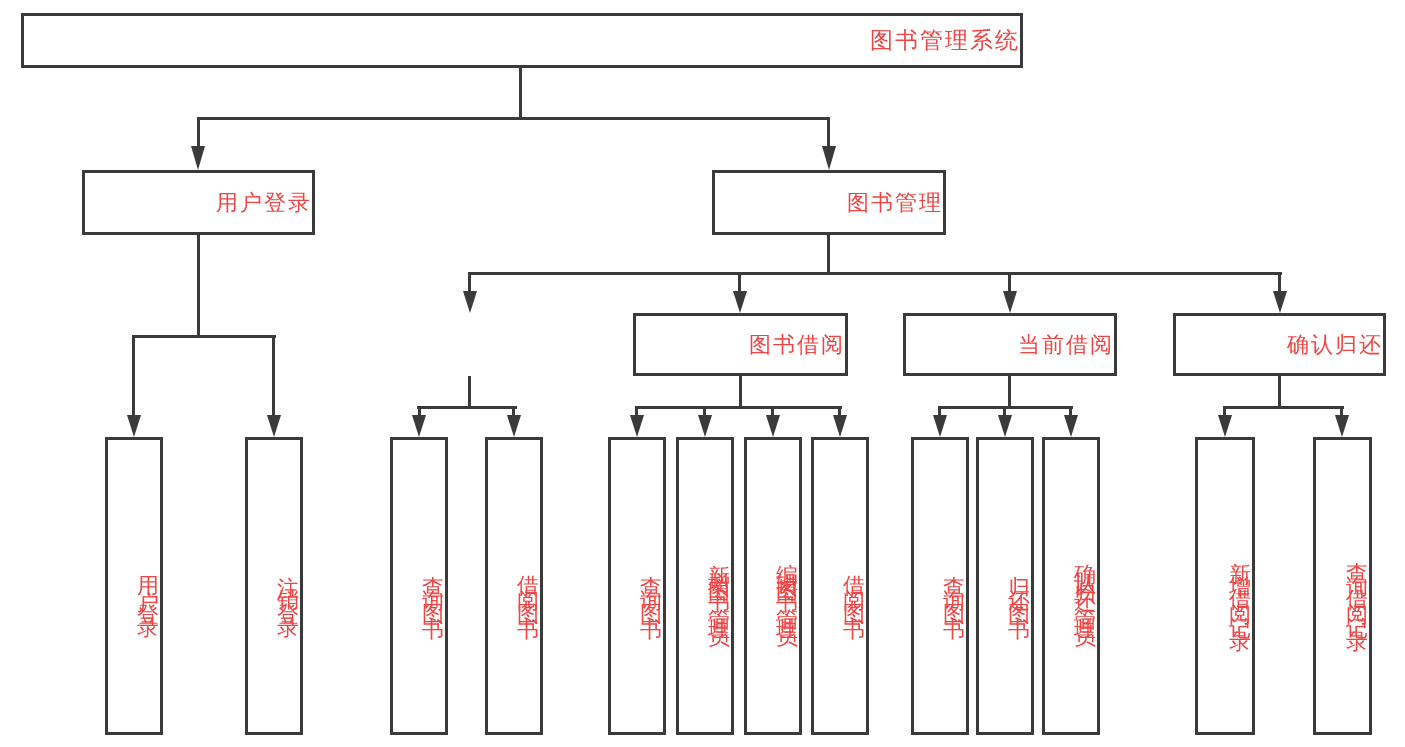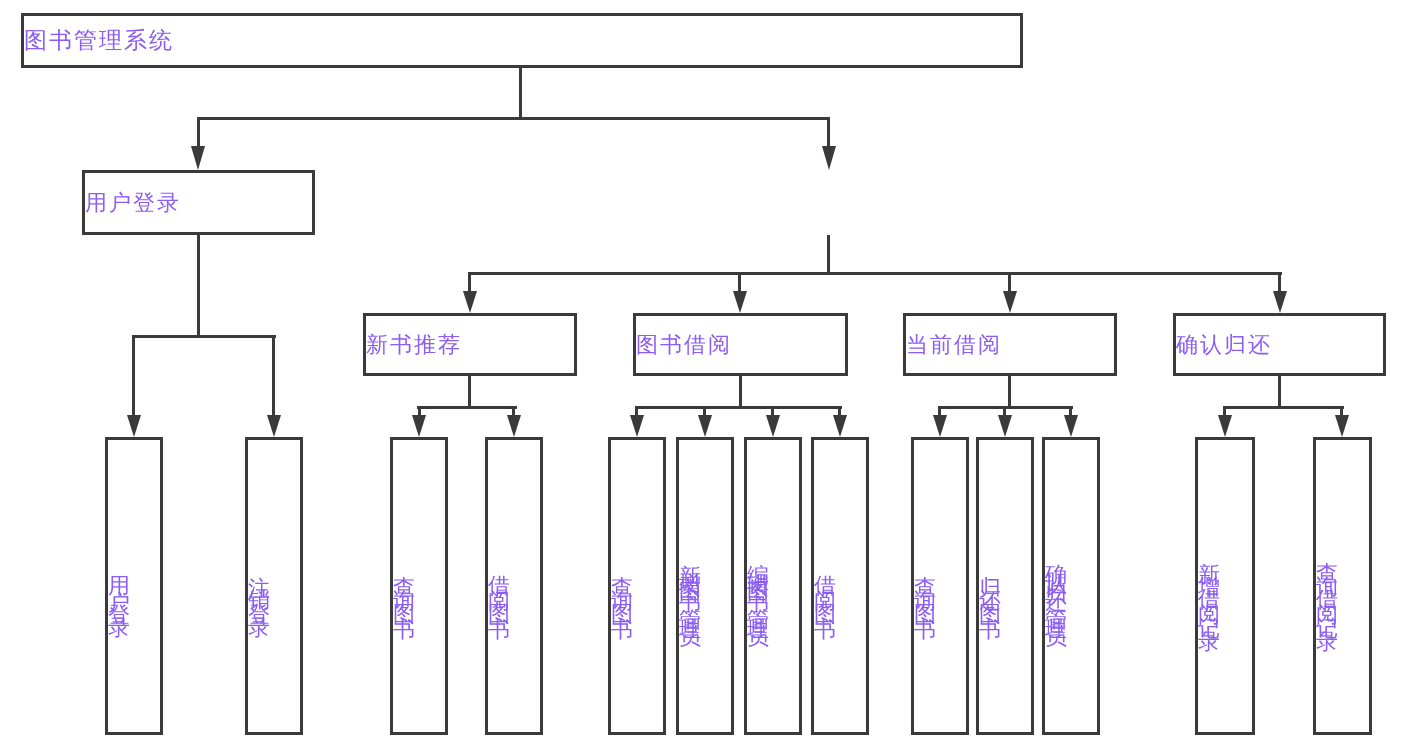--- a/index.html
+++ b/index.html
@@ -2,22 +2,22 @@
 <html><head>
 <meta charset="utf-8">
 <style>
   html,body { margin:0; padding:0; background:#ffffff; }
   .canvas {
     position:relative; width:1405px; height:747px; background:#ffffff;
     font-family:"Liberation Sans", sans-serif; color:#2f2f2f; overflow:hidden;
   }
   .box {
     position:absolute; box-sizing:border-box; background:#ffffff;
-    border:3px solid #3a3a3a; display:flex; align-items:center; justify-content:flex-start;
-    font-size:22px; letter-spacing:2px; color:#8b5cf6; z-index:2;
+    border:3px solid #3a3a3a; display:flex; align-items:center; justify-content:flex-end;
+    font-size:22px; letter-spacing:2px; color:#ef4444; z-index:2;
   }
   .lvl1 { font-size:23px; }
   .leaf { top:437px; height:298px; }
   .vtext {
     writing-mode:vertical-lr; text-orientation:mixed;
     letter-spacing:14px; line-height:1.05; font-size:22px;
   }
   .vlong { letter-spacing:9px; }
   .hline { position:absolute; height:3px; background:#3a3a3a; z-index:1; }
   .vline { position:absolute; width:3px;  background:#3a3a3a; z-index:1; }
@@ -44,42 +44,42 @@
   <div class="vline" style="left:519px; top:68px;  height:49px;"></div>
   <div class="hline" style="left:197px; top:117px; width:633px;"></div>
   <div class="vline" style="left:197px; top:117px; height:30px;"></div>
   <div class="arr arr-lg" style="left:191px; top:146px;"></div>
   <div class="vline" style="left:827px; top:117px; height:30px;"></div>
   <div class="arr arr-lg" style="left:822px; top:146px;"></div>
 
   <div class="box" style="left:82px;  top:170px; width:233px; height:65px;">
     <span>用户登录</span>
   </div>
+  <div class="box" style="left:712px; top:170px; width:234px; height:65px;">
+    <span>图书管理</span>
+  </div>
 
   <div class="vline" style="left:197px; top:235px; height:100px;"></div>
   <div class="hline" style="left:132px; top:335px; width:144px;"></div>
   <div class="vline" style="left:132px; top:335px; height:81px;"></div>
   <div class="arr" style="left:127px; top:415px;"></div>
   <div class="vline" style="left:272px; top:335px; height:81px;"></div>
   <div class="arr" style="left:267px; top:415px;"></div>
 
   <div class="vline" style="left:827px;  top:235px; height:40px;"></div>
   <div class="hline" style="left:468px;  top:272px; width:814px;"></div>
   <div class="vline" style="left:468px;  top:272px; height:20px;"></div>
   <div class="arr" style="left:463px;  top:291px;"></div>
   <div class="vline" style="left:738px;  top:272px; height:20px;"></div>
   <div class="arr" style="left:733px;  top:291px;"></div>
   <div class="vline" style="left:1008px; top:272px; height:20px;"></div>
   <div class="arr" style="left:1003px; top:291px;"></div>
   <div class="vline" style="left:1278px; top:272px; height:20px;"></div>
   <div class="arr" style="left:1273px; top:291px;"></div>
 
-  <div class="box" style="left:363px;  top:313px; width:214px; height:63px;">
-    <span>新书推荐</span>
-  </div>
   <div class="box" style="left:633px;  top:313px; width:215px; height:63px;">
     <span>图书借阅</span>
   </div>
   <div class="box" style="left:903px;  top:313px; width:214px; height:63px;">
     <span>当前借阅</span>
   </div>
   <div class="box" style="left:1173px; top:313px; width:213px; height:63px;">
     <span>确认归还</span>
   </div>
 

